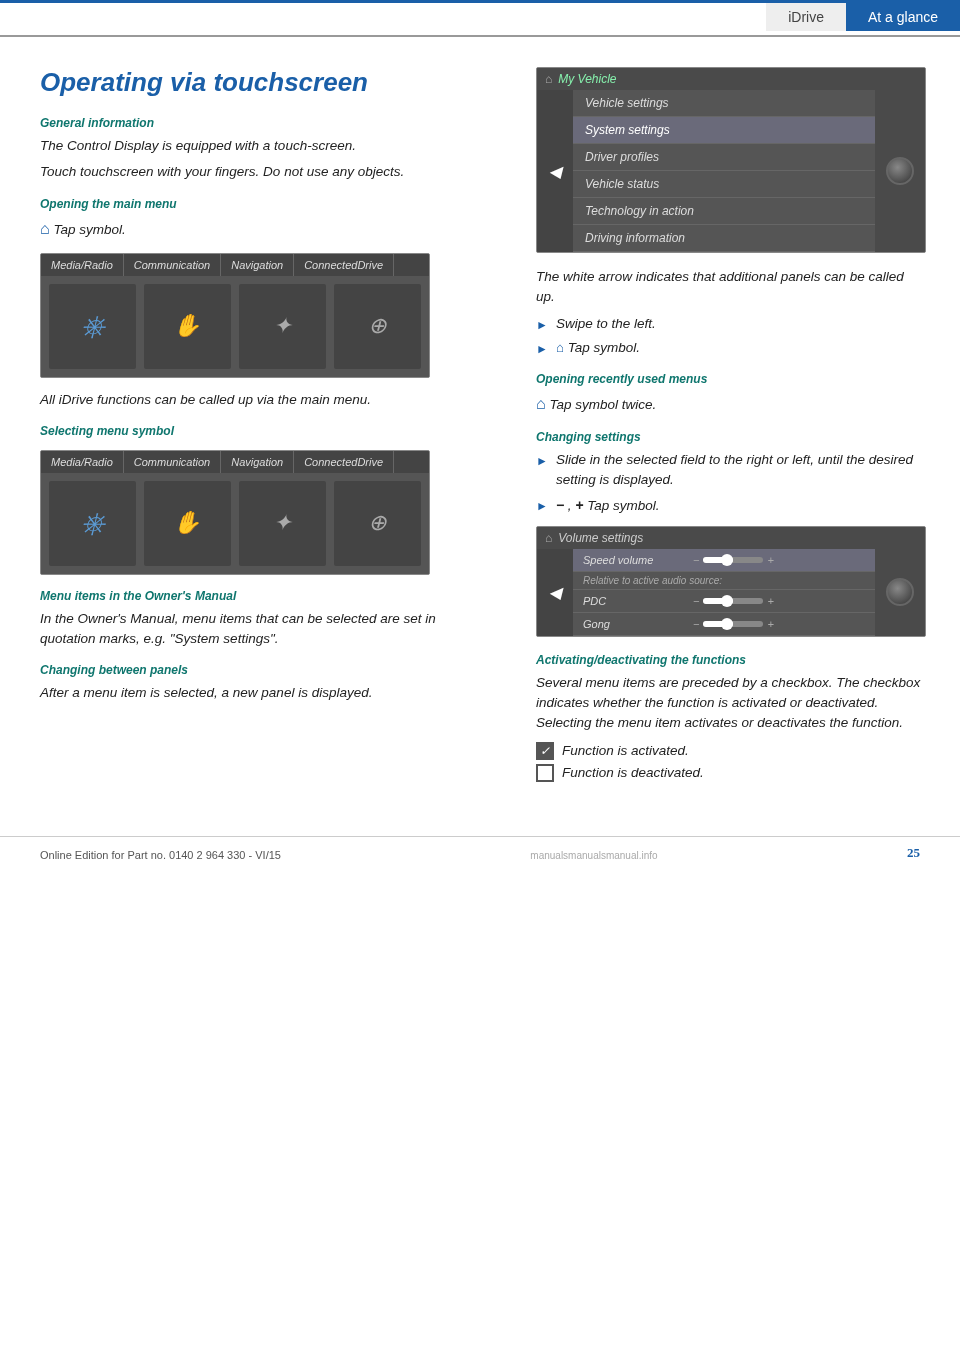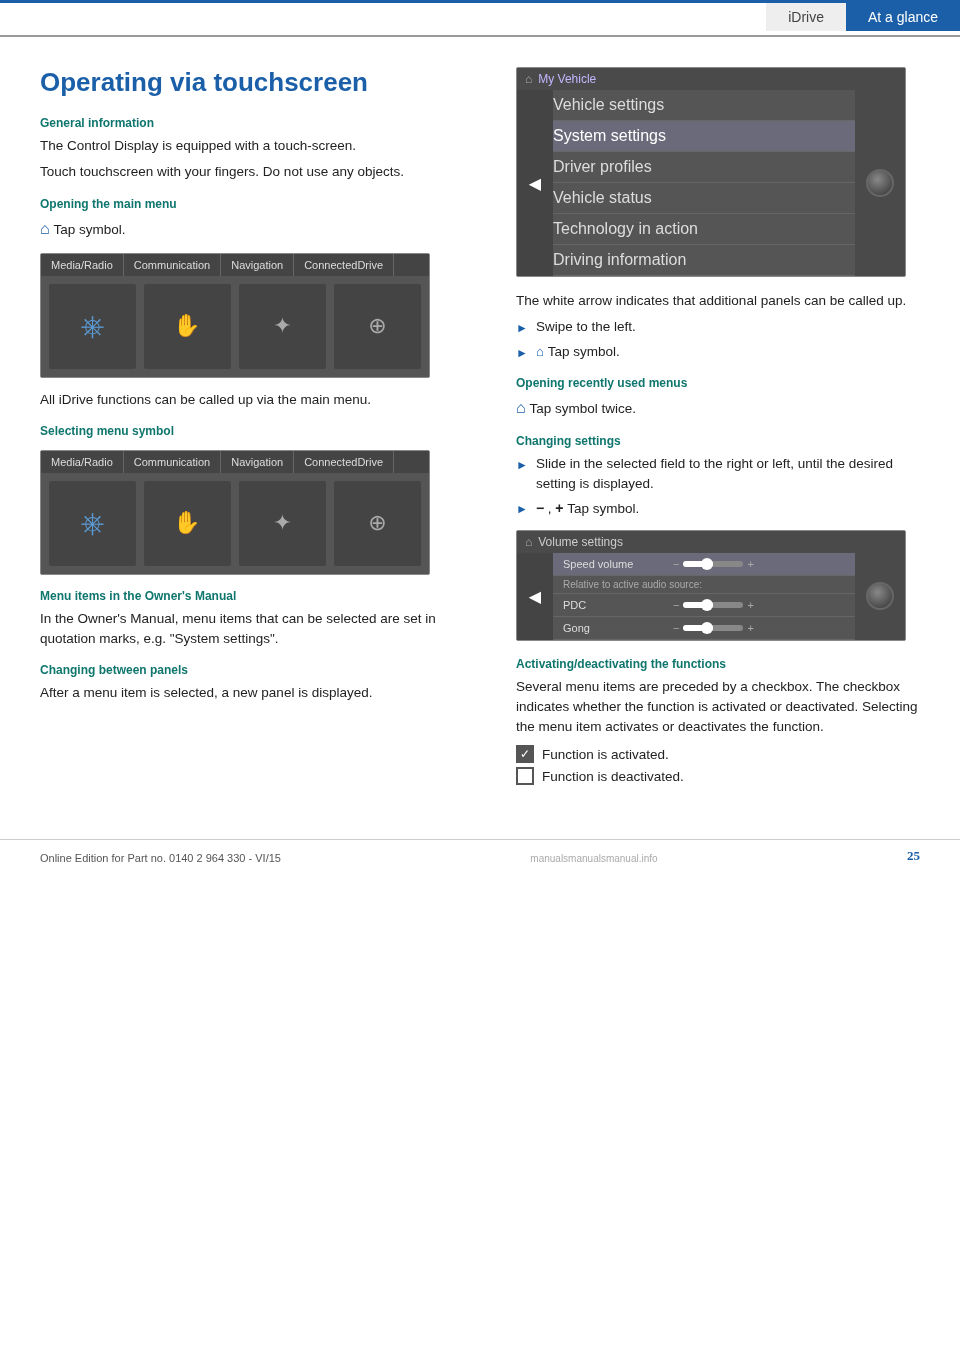--- a/index.html
+++ b/index.html
@@ -38,21 +38,22 @@
       padding: 6px 22px;
       font-size: 14px;
       color: #444;
       background: #eee;
     }
 
     
     .content {
       display: flex;
       padding: 30px 40px 30px 40px;
-      gap: 26px;
+      gap: 46px;
+      font-style: italic;
     }
 
     
     .left-col {
       flex: 0 0 450px;
       max-width: 450px;
     }
 
     
     .right-col {
@@ -152,21 +153,21 @@
       align-items: center;
       background: #4a4a4a;
       padding: 4px 8px;
       gap: 6px;
     }
     .vm-home-icon {
       color: #aaa;
       font-size: 14px;
     }
     .vm-top-label {
-      color: #c4b5fd;
+      color: #86efac;
       font-size: 12px;
     }
     .vm-items {
       display: flex;
     }
     .vm-left-control {
       width: 36px;
       display: flex;
       align-items: center;
       justify-content: center;
@@ -174,22 +175,22 @@
     }
     .vm-arrow {
       color: #fff;
       font-size: 16px;
     }
     .vm-list {
       flex: 1;
       background: #555;
     }
     .vm-list-item {
-      padding: 6px 0;
-      font-size: 16px;
+      padding: 6px 12px;
+      font-size: 12px;
       color: #ddd;
       border-bottom: 1px solid #666;
     }
     .vm-list-item.highlighted {
       background: #6a6a7a;
       color: #fff;
     }
     .vm-knob-area {
       width: 50px;
       display: flex;

